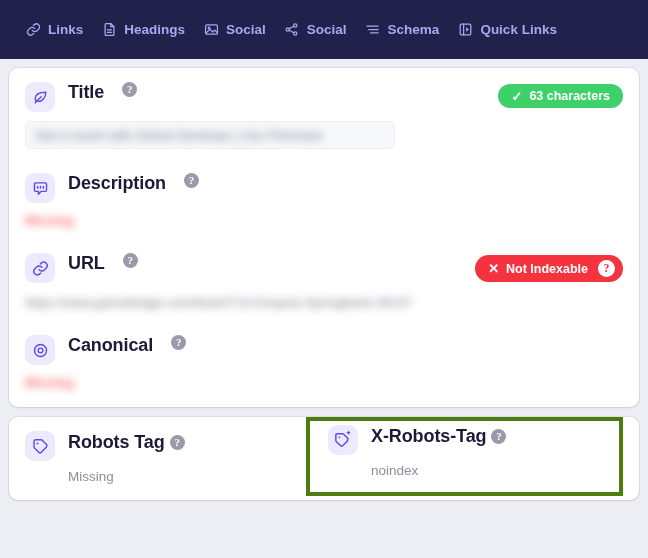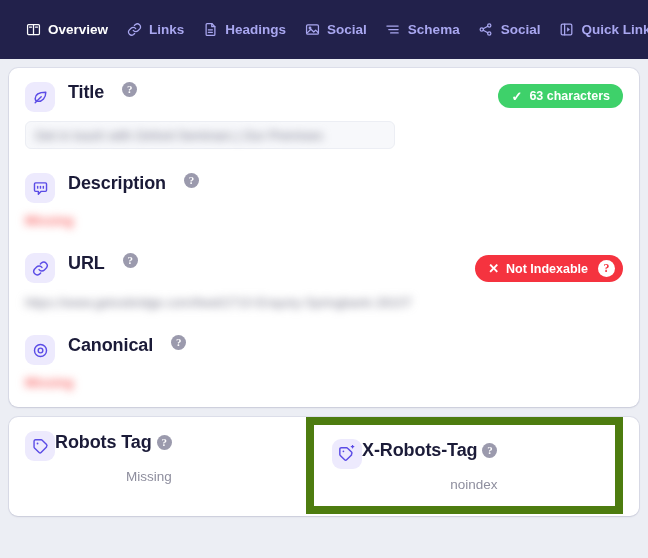--- a/index.html
+++ b/index.html
@@ -164,56 +164,45 @@
 
   
   .robots-row {
     display: flex;
     align-items: flex-start;
   }
   .robots-col {
     flex: 0 0 50%;
     display: flex;
     align-items: flex-start;
-    text-align: right;
+    gap: 13px;
   }
   .robots-col.highlight {
-    border: 8px solid #4d7c0f;
+    border: 4px solid #4d7c0f;
     margin: -14px 0 -14px -18px;
-    padding: 14px 0 14px 18px;
+    padding: 4px 0 14px 18px;
     flex: 0 0 53%;
     min-height: 74px;
   }
   .robots-text { padding-top: 1px; }
   .robots-title-line {
     display: flex;
     align-items: center;
   }
   .robots-value {
     margin-top: 16px;
     font-size: 13.5px;
     color: #8e8e9e;
   }
 </style>
 </head>
 <body>
 
 <div class="navbar">
 
-  <div class="nav-item active">
-    <span class="nav-icon">
-      <svg width="15" height="15" viewBox="0 0 24 24" fill="none" stroke="currentColor" stroke-width="2" stroke-linecap="round" stroke-linejoin="round">
-        <rect x="2.5" y="4" width="19" height="16" rx="1.5"></rect>
-          <line x1="12" y1="4" x2="12" y2="20"></line>
-        <line x1="5.5" y1="8" x2="9" y2="8"></line>
-          <line x1="15" y1="8" x2="18.5" y2="8"></line>
-      </svg>
-    </span>
-    <span>Overview</span>
-  </div>
 
   <div class="nav-item">
     <span class="nav-icon">
       <svg width="15" height="15" viewBox="0 0 24 24" fill="none" stroke="currentColor" stroke-width="2" stroke-linecap="round" stroke-linejoin="round">
         <path d="M10 13.5a5 5 0 0 0 7.5.5l3-3a5 5 0 0 0-7-7l-1.7 1.7"></path>
         <path d="M14 10.5a5 5 0 0 0-7.5-.5l-3 3a5 5 0 0 0 7 7l1.7-1.7"></path>
       </svg>
     </span>
     <span>Links</span>
   </div>
@@ -232,44 +221,44 @@
 
   <div class="nav-item">
     <span class="nav-icon">
       <svg width="15" height="15" viewBox="0 0 24 24" fill="none" stroke="currentColor" stroke-width="2" stroke-linecap="round" stroke-linejoin="round">
         <rect x="2.5" y="4.5" width="19" height="15" rx="2"></rect>
         <circle cx="8" cy="9.5" r="1.3"></circle>
           <polyline points="4 17 9.5 11.5 14 16 17 13 20.5 16.5"></polyline>
       </svg>
     </span>
     <span>Social</span>
-  </div>
-
-  <div class="nav-item">
-    <span class="nav-icon">
-      <svg width="15" height="15" viewBox="0 0 24 24" fill="none" stroke="currentColor" stroke-width="2" stroke-linecap="round">
-        <line x1="3" y1="6.5" x2="21" y2="6.5"></line>
-          <line x1="6" y1="12" x2="21" y2="12"></line>
-          <line x1="9" y1="17.5" x2="21" y2="17.5"></line>
-      </svg>
-    </span>
-    <span>Schema</span>
   </div>
 
   <div class="nav-item">
     <span class="nav-icon">
       <svg width="15" height="15" viewBox="0 0 24 24" fill="none" stroke="currentColor" stroke-width="2" stroke-linecap="round" stroke-linejoin="round">
         <circle cx="18" cy="5.5" r="2.6"></circle>
           <circle cx="6" cy="12" r="2.6"></circle>
           <circle cx="18" cy="18.5" r="2.6"></circle>
         <line x1="8.3" y1="10.8" x2="15.7" y2="6.7"></line>
           <line x1="8.3" y1="13.2" x2="15.7" y2="17.3"></line>
       </svg>
     </span>
     <span>Social</span>
+  </div>
+
+  <div class="nav-item">
+    <span class="nav-icon">
+      <svg width="15" height="15" viewBox="0 0 24 24" fill="none" stroke="currentColor" stroke-width="2" stroke-linecap="round">
+        <line x1="3" y1="6.5" x2="21" y2="6.5"></line>
+          <line x1="6" y1="12" x2="21" y2="12"></line>
+          <line x1="9" y1="17.5" x2="21" y2="17.5"></line>
+      </svg>
+    </span>
+    <span>Schema</span>
   </div>
 
   <div class="nav-item">
     <span class="nav-icon">
       <svg width="15" height="15" viewBox="0 0 24 24" fill="none" stroke="currentColor" stroke-width="2" stroke-linecap="round" stroke-linejoin="round">
         <rect x="3.5" y="3.5" width="17" height="17" rx="2"></rect>
         <path d="M9 3.5v17"></path>
           <path d="M13 8.5l4.5 3.5L13 15.5z" fill="currentColor" stroke="none"></path>
       </svg>
     </span>

